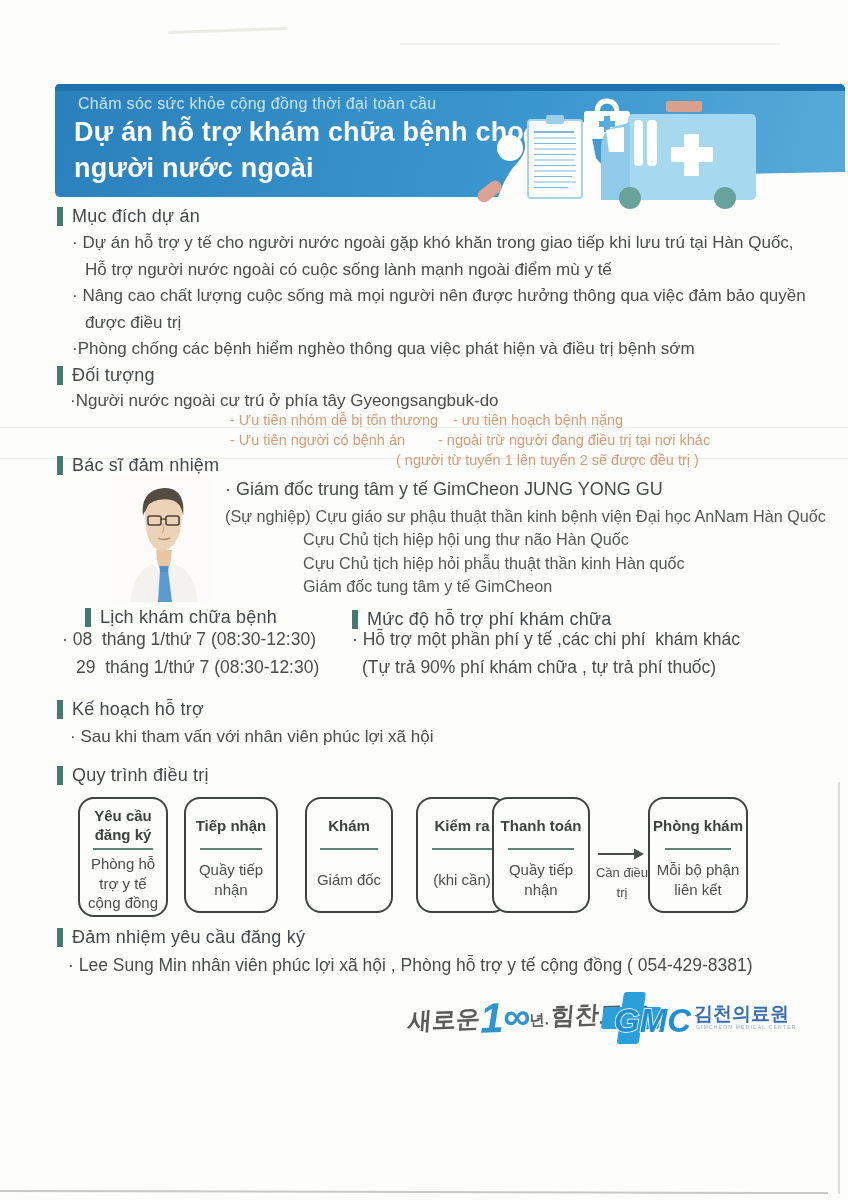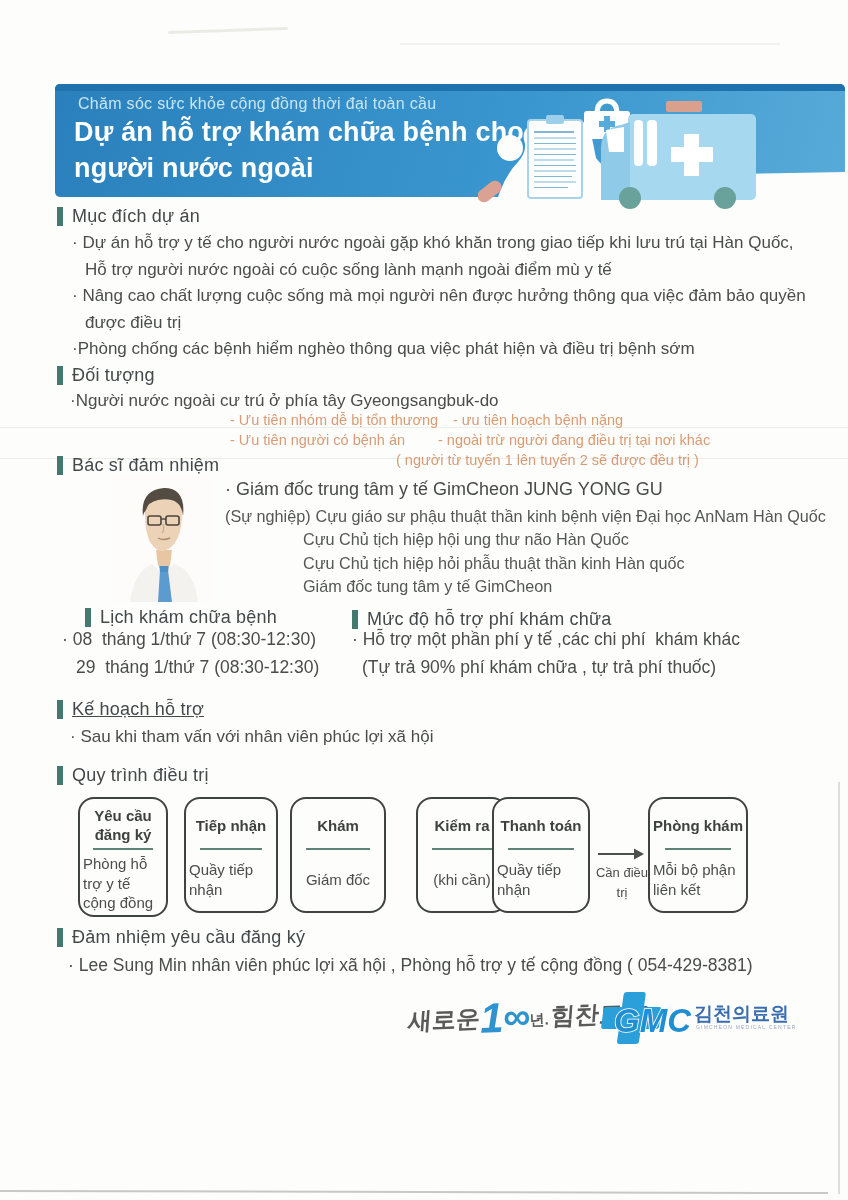--- a/index.html
+++ b/index.html
@@ -62,26 +62,26 @@
     position:absolute;top:0;box-sizing:border-box;height:116px;
     border:2px solid #3f4441;border-radius:16px;background:#fdfdfb;
     display:flex;flex-direction:column;align-items:center;padding:7px 3px 6px;
   }
   .step-title{
     font-weight:bold;font-size:15px;line-height:1.25;color:#3d423f;
     text-align:center;display:flex;align-items:center;min-height:40px;
   }
   .step-div{width:74%;border-top:2px solid #5d8379;margin:2px 0 4px;}
   .step-body{
-    flex:1;display:flex;align-items:center;text-align:left;
+    flex:1;display:flex;align-items:center;text-align:center;
     font-size:15px;line-height:1.3;color:#4b4e4a;
   }
   .s1{left:78px;width:90px;height:120px;}
   .s2{left:184px;width:94px;}
-  .s3{left:290px;width:96px;}
+  .s3{left:305px;width:88px;}
   .s4{left:416px;width:92px;}
   .s5{left:492px;width:98px;}
   .s6{left:648px;width:100px;}
   .flow-arrow{position:absolute;left:598px;top:50px;width:46px;height:14px;}
   .arrow-label{
     position:absolute;left:592px;top:66px;width:60px;text-align:center;
     font-size:13px;line-height:20px;color:#4b4e4a;
   }
   
   .slogan{
@@ -234,21 +234,21 @@
   <div class="sched-line1">· 08  tháng 1/thứ 7 (08:30-12:30)</div>
   <div class="sched-line2">29  tháng 1/thứ 7 (08:30-12:30)</div>
 
   <div class="sec-head" style="left:352px;top:609px;">
     <span class="sec-bar"></span>
     <span>Mức độ hỗ trợ phí khám chữa</span>
   </div>
   <div class="fee-line1">· Hỗ trợ một phần phí y tế ,các chi phí  khám khác</div>
   <div class="fee-line2">(Tự trả 90% phí khám chữa , tự trả phí thuốc)</div>
 
-  <div class="sec-head" style="left:57px;top:699px;text-decoration:underline;">
+  <div class="sec-head" style="left:57px;top:699px;">
     <span class="sec-bar"></span>
     <span>Kế hoạch hỗ trợ</span>
   </div>
   <div class="abs body-line" style="left:70px;top:724px;">· Sau khi tham vấn với nhân viên phúc lợi xã hội</div>
 
   <div class="sec-head" style="left:57px;top:765px;">
     <span class="sec-bar"></span>
     <span>Quy trình điều trị</span>
   </div>
   <div class="flow">

